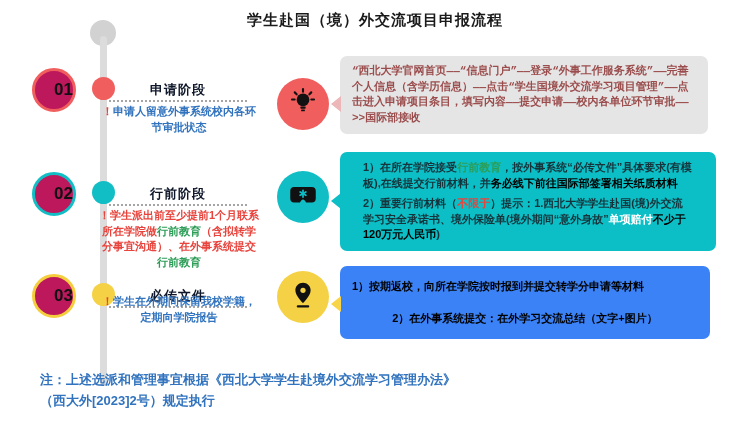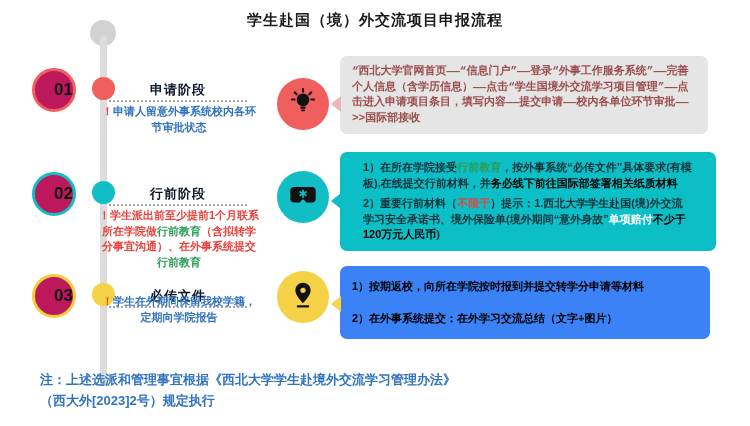--- a/index.html
+++ b/index.html
@@ -47,21 +47,21 @@
   .bubble .arrow{position:absolute;left:-9px;width:0;height:0;
     border-top:8px solid transparent;border-bottom:8px solid transparent;}
   .bubble-1{left:340px;top:56px;width:368px;padding:8px 12px;background:#e5e5e5;font-family:Liberation Mono, monospace;}
   .bubble-1 .arrow{top:40px;border-right:10px solid #edb6b9;}
   .bubble-2{left:340px;top:152px;width:376px;padding:8px 23px;background:#0cbec5;}
   .bubble-2 .arrow{top:41px;border-right:10px solid #0cbec5;}
   .bubble-3{left:340px;top:266px;width:370px;padding:13px 12px;background:#3b82f6;}
   .bubble-3 .arrow{top:30px;border-right:10px solid #f8d449;}
   .bubble p{margin:0;}
   .bubble-2 p + p{margin-top:5px;}
-  .bubble-3 p + p{margin-top:16px;}
+  .bubble-3 p + p{margin-top:16px;text-align:center;}
 
   .footer-note{position:absolute;left:40px;top:369px;width:700px;
     font-size:13px;font-weight:bold;color:#3173be;line-height:1.65;}
 
   
   .seg-red{color:#e8433c;}
   .seg-blue{color:#3173be;}
   .seg-green{color:#2c9d57;}
   .seg-maroon{color:#9b4d4d;}
   .seg-dark{color:#17333b;}

